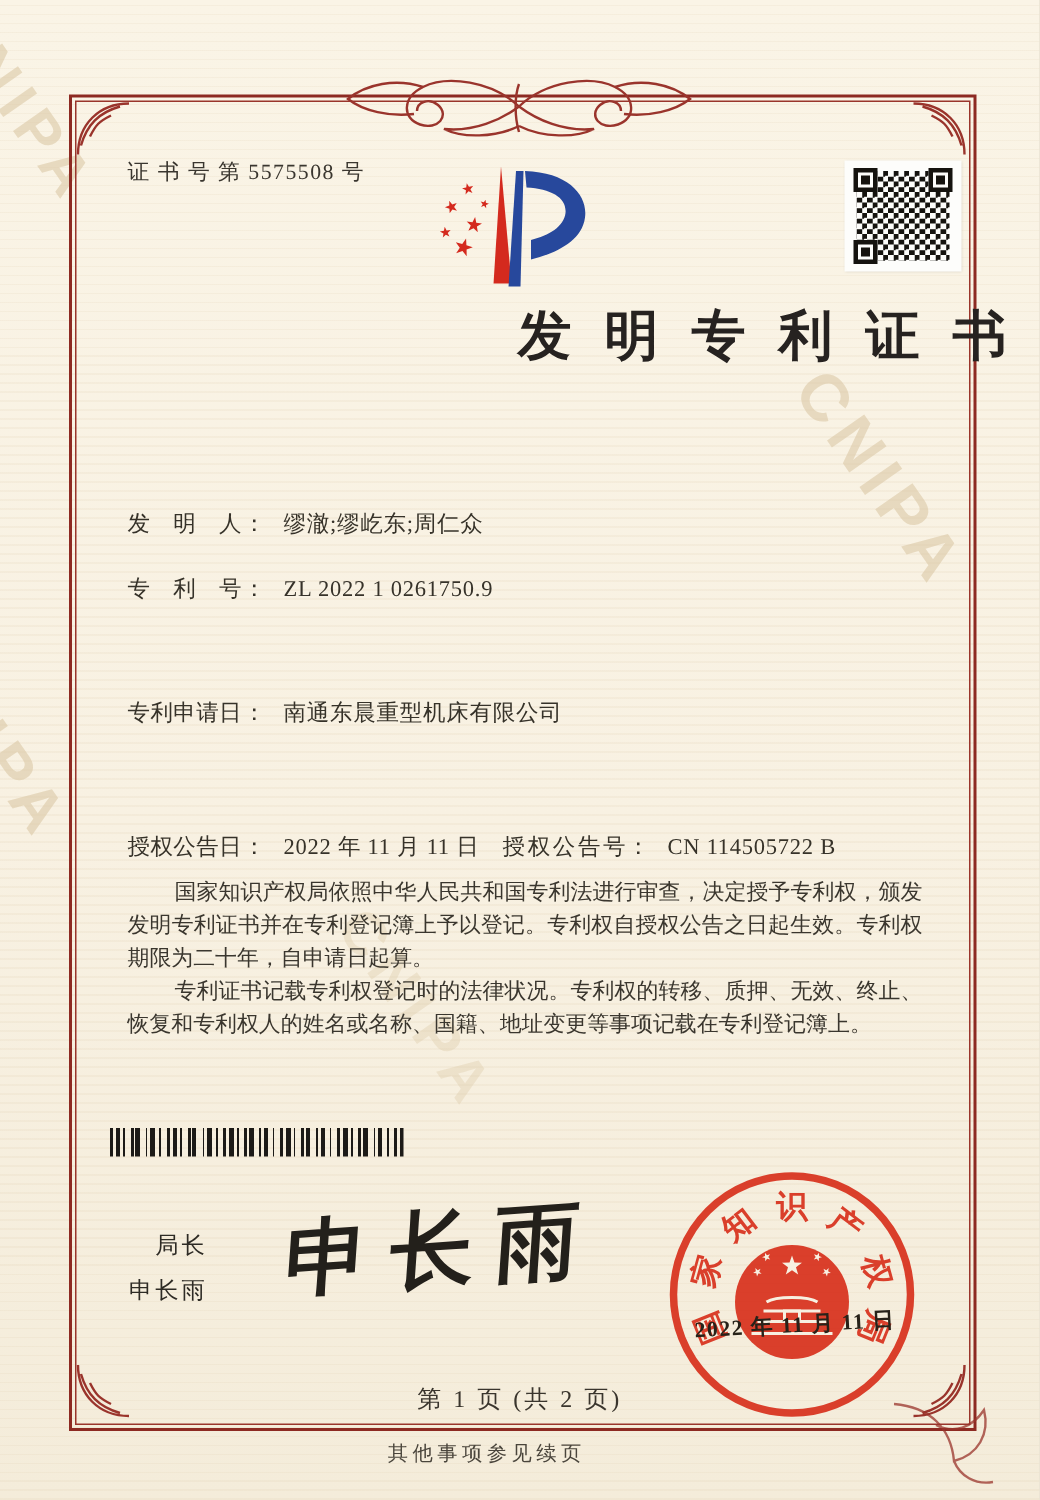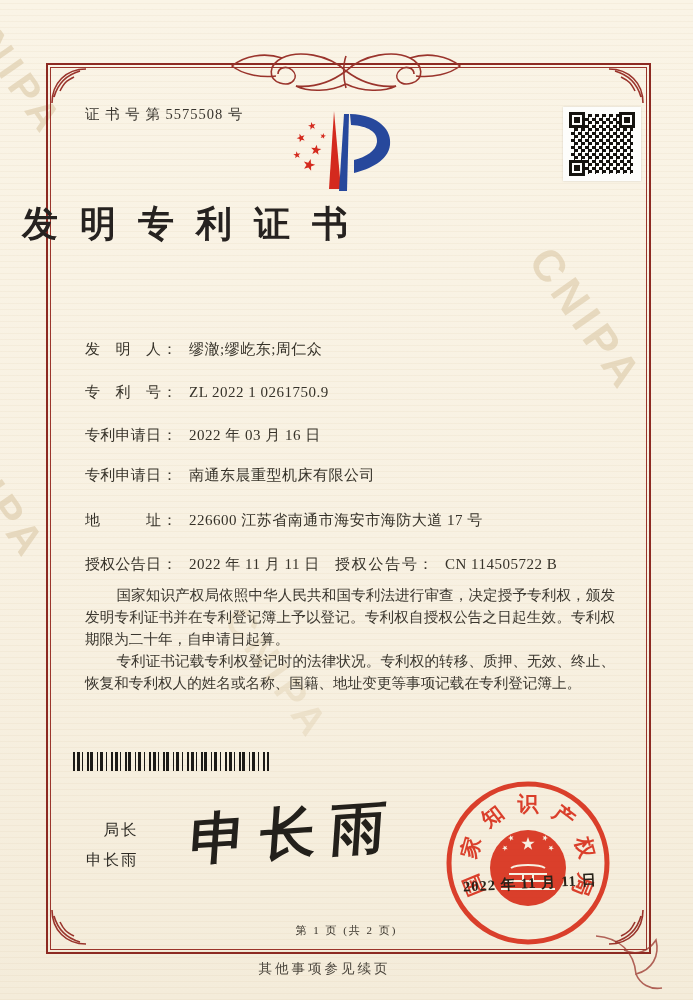--- a/index.html
+++ b/index.html
@@ -25,21 +25,21 @@
   .logo{position:absolute;left:288px;top:103px;}
   .qr{position:absolute;left:563px;top:107px;width:78px;height:74px;background:#fdfdfb;
       box-shadow:0 0 2px rgba(0,0,0,.15);}
   .qr-grid{position:absolute;left:8px;top:7px;width:62px;height:60px;
       background:conic-gradient(#15130f 25%, rgba(0,0,0,0) 0 50%, #15130f 0 75%, rgba(0,0,0,0) 0);
       background-size:7px 7px;}
   .finder{position:absolute;width:10px;height:10px;border:3px solid #15130f;background:#fdfdfb;}
   .finder::after{content:"";position:absolute;left:2px;top:2px;width:6px;height:6px;background:#15130f;}
   .f-tl{left:0;top:0;} .f-tr{right:0;top:0;} .f-bl{left:0;bottom:0;}
   .title{
-    position:absolute;left:0;top:200px;width:693px;margin:0;text-align:left;
+    position:absolute;left:0;top:200px;width:693px;margin:0;text-align:right;
     font-size:36px;font-weight:bold;color:#262220;letter-spacing:22px;text-indent:22px;
   }
   .row{position:absolute;left:85px;width:540px;height:22px;font-size:15px;white-space:nowrap;color:#363229;}
   .lbl{display:inline-block;width:76px;text-align:justify;text-align-last:justify;vertical-align:top;}
   .colon{display:inline-block;margin:0 2px 0 1px;}
   .val{display:inline-block;margin-left:10px;letter-spacing:.5px;}
   .grant{position:absolute;left:250px;top:0;white-space:nowrap;}
   .para{
     position:absolute;left:85px;width:530px;margin:0;font-size:14.6px;line-height:22px;
     text-align:justify;text-indent:2.15em;color:#3a362e;
@@ -62,21 +62,21 @@
     position:absolute;left:190px;top:796px;font-size:56px;color:#23201b;
     letter-spacing:14px;transform:rotate(-4deg) skewX(-8deg);font-weight:600;
   }
   .seal{position:absolute;left:443px;top:778px;width:170px;height:170px;opacity:.93;}
   .seal-date{
     position:absolute;left:440px;top:874px;width:180px;text-align:center;
     font-size:14.5px;font-weight:bold;color:#272219;letter-spacing:1px;
     transform:rotate(-3deg);white-space:nowrap;
   }
   .page-indicator{position:absolute;left:0;top:923px;width:693px;text-align:center;
-    font-size:11px;letter-spacing:2px;color:#3a352d;}
+    font-size:16px;letter-spacing:2px;color:#3a352d;}
   .footer-note{position:absolute;left:0;top:960px;width:693px;text-align:center;
     font-size:13.5px;letter-spacing:3px;color:#4a453c;transform:translateX(-22px);}
   .orn path, .corner path{fill:none;stroke:#9a342c;stroke-width:1.6;}
 </style>
 </head>
 <body>
 
 <div class="page">
 
   <span class="wm" style="left:-14px;top:-6px;font-size:40px;">CNIPA</span>
@@ -147,28 +147,22 @@
   </div>
 
   <h1 class="title">发明专利证书</h1>
 
   <div class="row" style="top:340px;">
     <span class="lbl">发明人</span><span class="colon">：</span><span class="val">缪澈;缪屹东;周仁众</span>
   </div>
   <div class="row" style="top:383px;">
     <span class="lbl">专利号</span><span class="colon">：</span><span class="val">ZL 2022 1 0261750.9</span>
   </div>
-  <div class="row" style="top:426px;">
-    <span class="lbl">专利申请日</span><span class="colon">：</span><span class="val">2022 年 03 月 16 日</span>
-  </div>
   <div class="row" style="top:466px;">
     <span class="lbl">专利申请日</span><span class="colon">：</span><span class="val">南通东晨重型机床有限公司</span>
-  </div>
-  <div class="row" style="top:511px;">
-    <span class="lbl">地址</span><span class="colon">：</span><span class="val">226600 江苏省南通市海安市海防大道 17 号</span>
   </div>
   <div class="row" style="top:555px;">
     <span class="lbl">授权公告日</span><span class="colon">：</span><span class="val">2022 年 11 月 11 日</span>
     <span class="grant">
       <span class="lbl" style="width:82px;">授权公告号</span><span class="colon">：</span><span class="val">CN 114505722 B</span>
     </span>
   </div>
 
   <p class="para" style="top:584px;">国家知识产权局依照中华人民共和国专利法进行审查，决定授予专利权，颁发发明专利证书并在专利登记簿上予以登记。专利权自授权公告之日起生效。专利权期限为二十年，自申请日起算。</p>
   <p class="para" style="top:650px;">专利证书记载专利权登记时的法律状况。专利权的转移、质押、无效、终止、恢复和专利权人的姓名或名称、国籍、地址变更等事项记载在专利登记簿上。</p>

